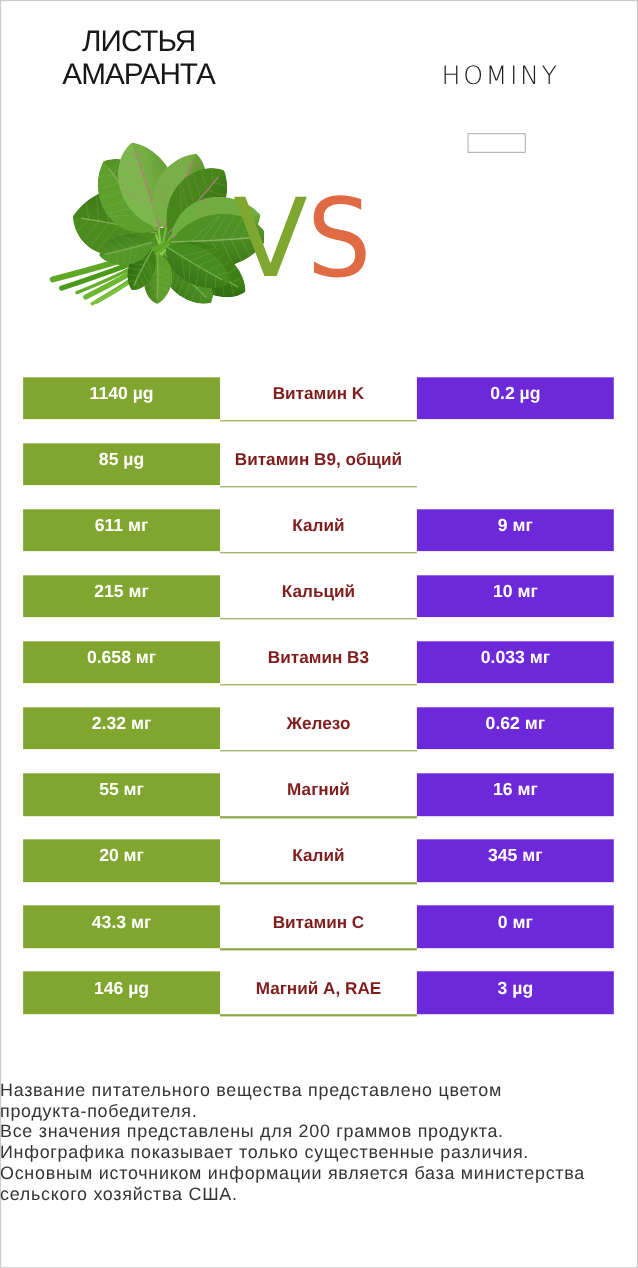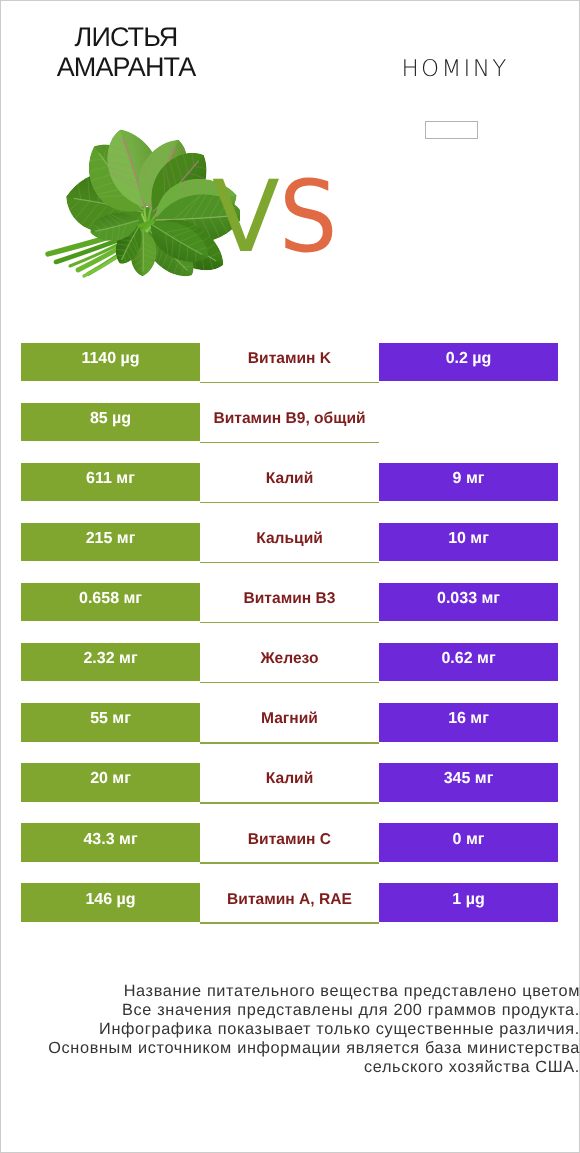--- a/index.html
+++ b/index.html
@@ -29,21 +29,21 @@
   .row:last-child{margin-bottom:0;}
   .row .cell.m::after{content:"";position:absolute;left:179px;top:58.86px;width:179px;
         height:1.4px;background:#8CA648;}
   .cell{width:179px;display:flex;align-items:center;justify-content:center;
         font-size:16px;font-weight:700;box-sizing:border-box;line-height:16px;
         padding-bottom:6px;margin-top:20px;}
   .cell.l{background:#81A62F;color:#ffffff;}
   .cell.m{background:#FFFFFF;color:#7f1d1d;font-size:15.6px;}
   .cell.r{background:#6d28d9;color:#ffffff;text-align:right;}
 
-  .foot{position:absolute;left:0px;top:982px;width:580px;text-align:right;
+  .foot{position:absolute;left:0px;top:982px;width:580px;text-align:left;
         font-size:16.3px;letter-spacing:0.66px;color:#343434;line-height:18.9px;}
 </style>
 </head>
 <body>
 
 <div class="page">
   <div class="page-border"></div>
   <div class="title-left">ЛИСТЬЯ АМАРАНТА</div>
   <div class="title-right">HOMINY</div>
   <div class="ph-box"></div>
@@ -288,24 +288,25 @@
         <div class="cell m">Калий</div>
         <div class="cell r">345 мг</div>
       </div>
       <div class="row">
         <div class="cell l">43.3 мг</div>
         <div class="cell m">Витамин C</div>
         <div class="cell r">0 мг</div>
       </div>
       <div class="row">
         <div class="cell l">146 µg</div>
-        <div class="cell m">Витамин A, RAE</div>
-        <div class="cell r">1 µg</div>
+        <div class="cell m">Магний A, RAE</div>
+        <div class="cell r">3 µg</div>
       </div>
     </div>
   <div class="foot">
       <div>Название питательного вещества представлено цветом</div>
+      <div>продукта-победителя.</div>
       <div>Все значения представлены для 200 граммов продукта.</div>
       <div>Инфографика показывает только существенные различия.</div>
       <div>Основным источником информации является база министерства</div>
       <div>сельского хозяйства США.</div>
     </div>
 </div>
 
 </body></html>

